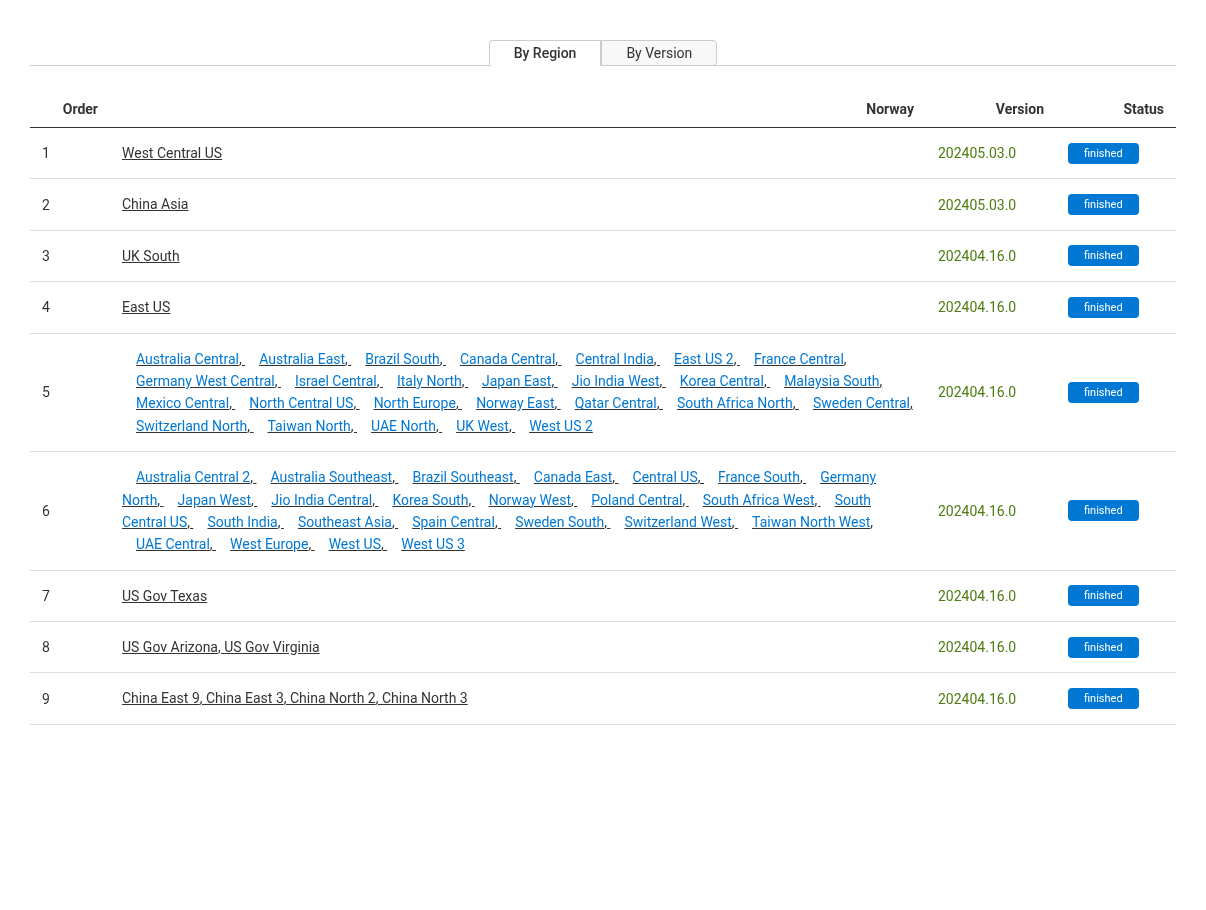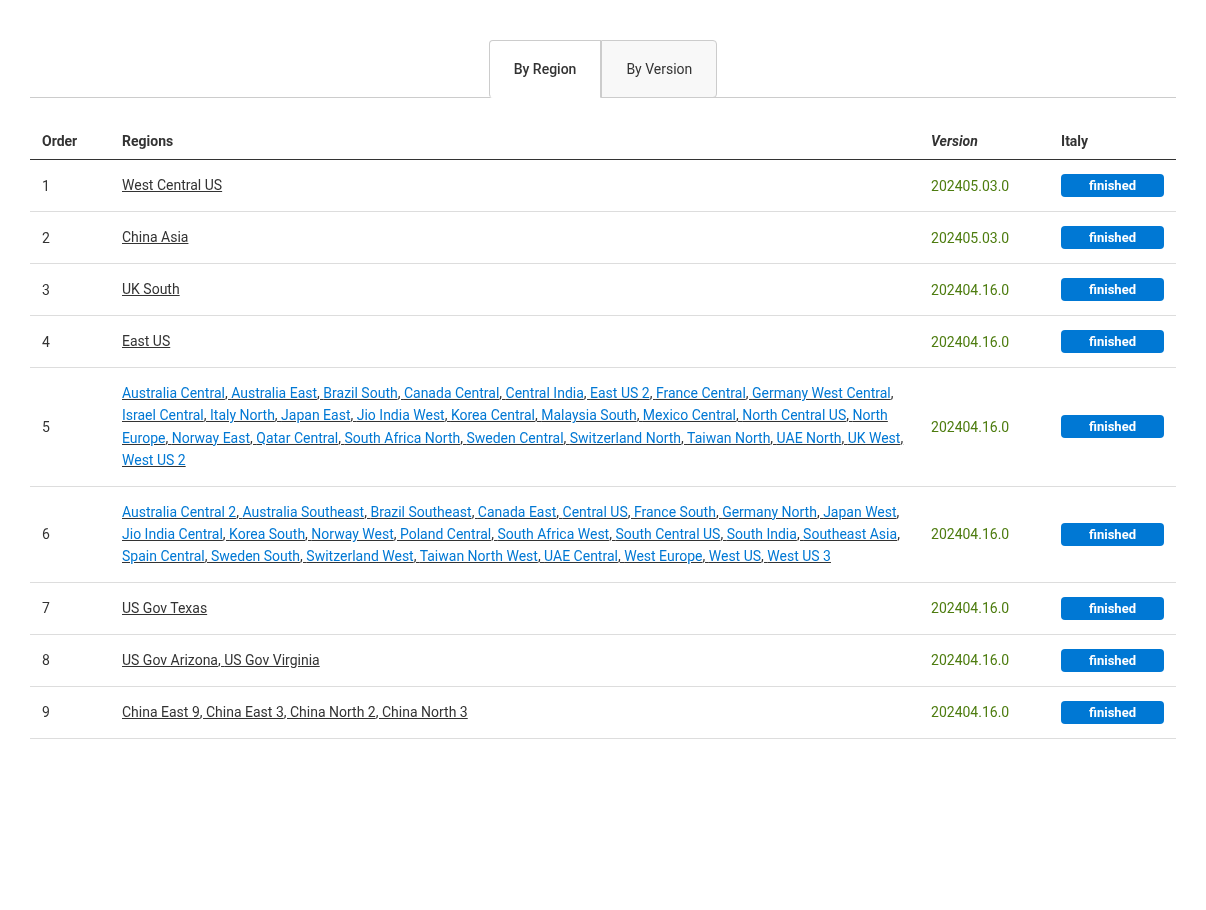--- a/index.html
+++ b/index.html
@@ -19,21 +19,21 @@
       font-size: 22px;
       font-weight: 700;
       margin-bottom: 20px;
     }
     .tabs-container {
       display: flex;
       justify-content: center;
       margin-bottom: 0;
     }
     .tab {
-      padding: 20px 24px;
+      padding: 4px 24px;
       border: 1px solid #ccc;
       cursor: pointer;
       font-size: 14px;
       background: #f8f8f8;
       color: #333;
     }
     .tab.active {
       background: #fff;
       border-bottom: 1px solid #fff;
       font-weight: 500;
@@ -54,36 +54,35 @@
       top: -1px;
     }
     .table-container {
       width: 100%;
     }
     table {
       width: 100%;
       border-collapse: collapse;
     }
     thead th {
-      text-align: left;
+      text-align: right;
       font-weight: 700;
       font-size: 14px;
       padding: 10px 12px;
       border-bottom: 1px solid #333;
       color: #333;
     }
     thead th.col-order {
       width: 80px;
     }
     thead th.col-regions {
       width: auto;
     }
     thead th.col-version {
       width: 130px;
-      font-style: italic;
     }
     thead th.col-status {
       width: 120px;
     }
     tbody tr {
       border-bottom: 1px solid #ddd;
     }
     tbody td {
       padding: 14px 12px;
       vertical-align: top;
@@ -96,61 +95,62 @@
       vertical-align: middle;
     }
     tbody td.col-regions {
       color: #333;
       line-height: 1.6;
       text-decoration: underline;
     }
     .region-link {
       color: #0078d4;
       text-decoration: none;
+      margin-left: 14px;
     }
     .region-plain {
       color: #333;
     }
     tbody td.col-version {
       vertical-align: middle;
       color: #4d7c0f;
     }
     tbody td.col-status {
       vertical-align: middle;
     }
     .status-badge {
       display: inline-block;
       background: #0078d4;
       color: #fff;
       border-radius: 4px;
-      padding: 4px 28px;
-      font-size: 13px;
-      font-weight: 700;
+      padding: 4px 16px;
+      font-size: 11px;
+      font-weight: 400;
     }
   </style>
 </head>
 <body>
 
 <h1 class="page-title"></h1>
 
 <div class="tabs-container">
   <div class="tab active" id="tab-by-region">By Region</div>
   <div class="tab" id="tab-by-version">By Version</div>
 </div>
 
 <hr class="divider">
 
 <div class="table-container">
   <table>
     <thead>
       <tr>
         <th class="col-order" id="header-order">Order</th>
-        <th class="col-regions" id="header-regions">Regions</th>
+        <th class="col-regions" id="header-regions">Norway</th>
         <th class="col-version" id="header-version">Version</th>
-        <th class="col-status" id="header-status">Italy</th>
+        <th class="col-status" id="header-status">Status</th>
       </tr>
     </thead>
     <tbody id="table-body">
     <tr>
           <td class="col-order">1</td>
           <td class="col-regions"><span class="region-plain">West Central US</span></td>
           <td class="col-version">202405.03.0</td>
           <td class="col-status"><span class="status-badge">finished</span></td>
         </tr>
         <tr>

